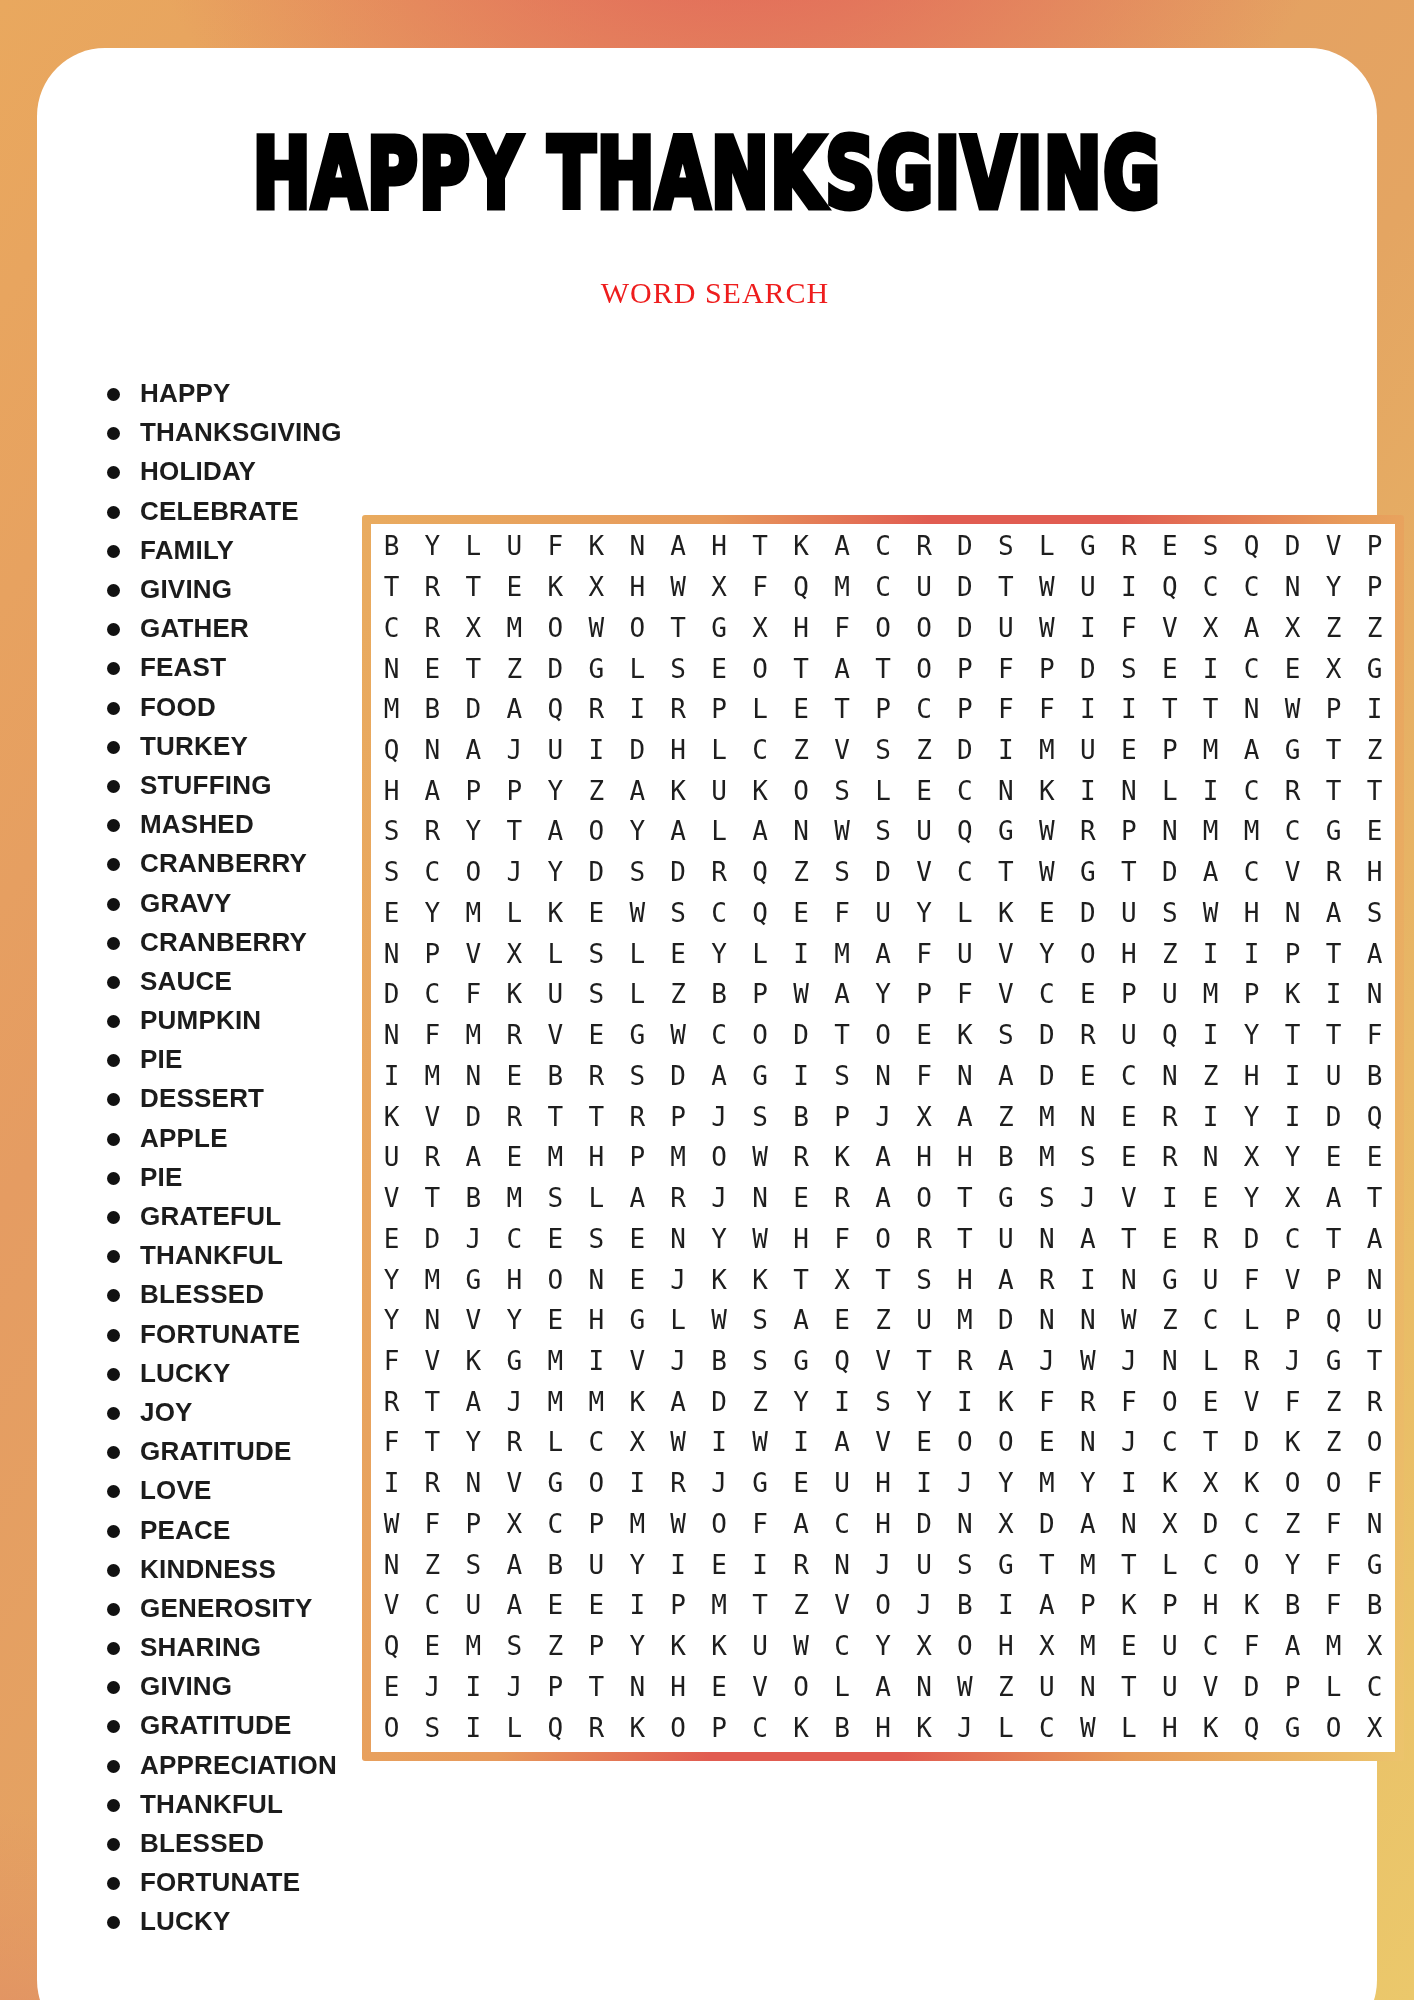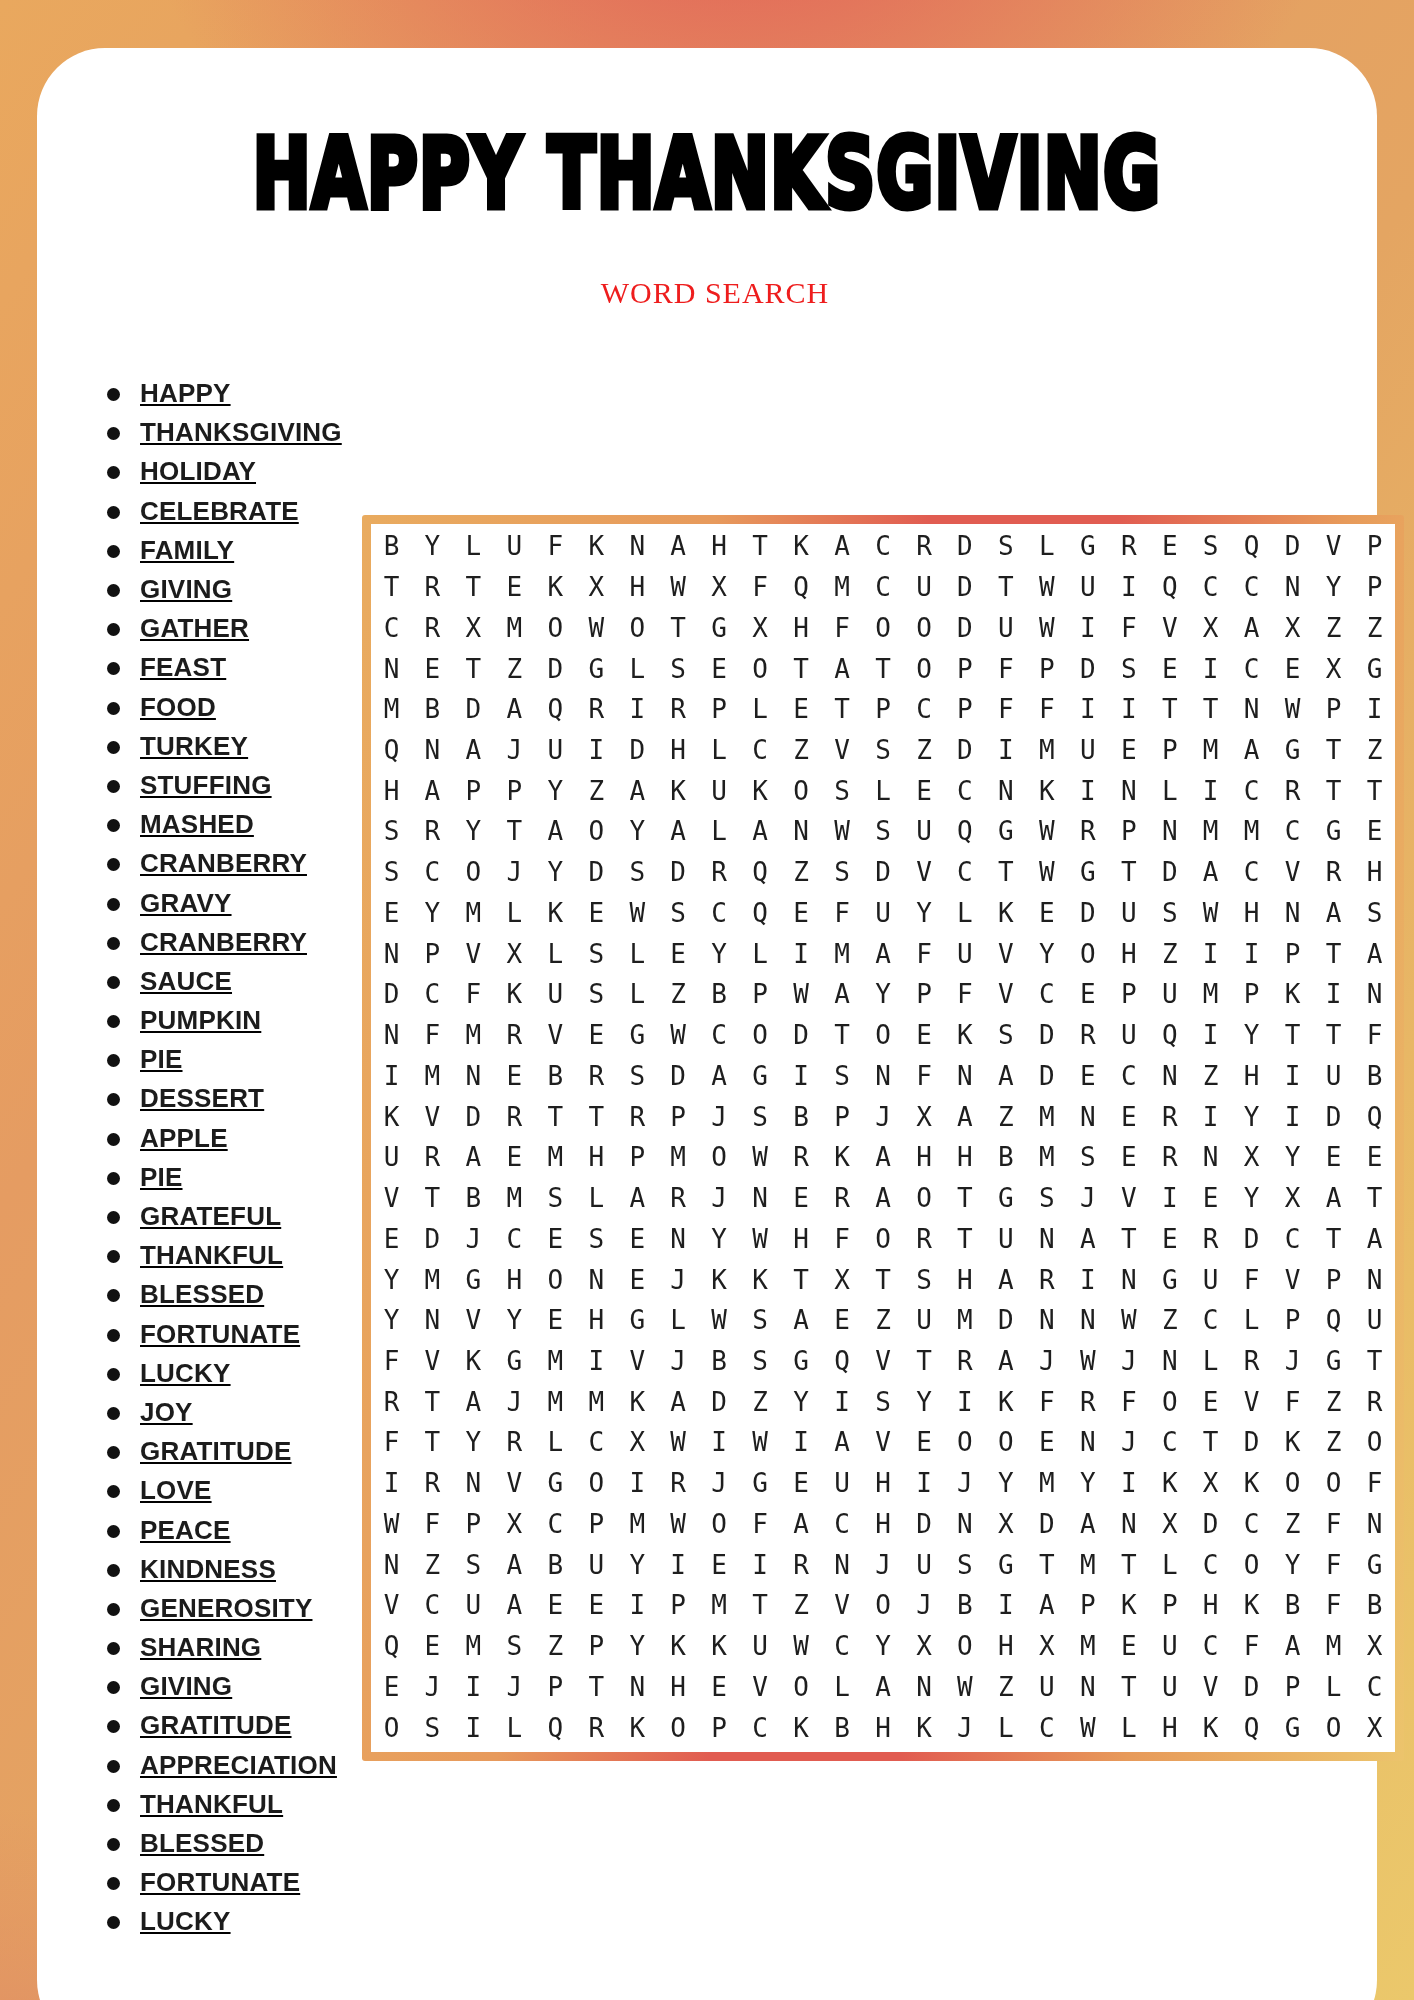--- a/index.html
+++ b/index.html
@@ -28,21 +28,21 @@
     transform:scaleX(0.72);
   }
   .subtitle {
     position:absolute; left:0; top:228px; width:100%;
     text-align:center;
     font-size:30px; letter-spacing:1px; color:#ee1d1d;
     font-family:Liberation Serif, serif;
     margin-left:8px;
   }
   ul.words {
-    position:absolute; left:70px; top:326px; list-style:none;text-decoration:underline;
+    position:absolute; left:70px; top:326px; list-style:none;
   }
   ul.words li {
     height:39.2px; display:flex; align-items:center;
     font-weight:bold; font-size:26px; color:#1c1c1c;
     letter-spacing:0.2px;
   }
   ul.words li::before {
     content:""; flex:0 0 auto; width:13px; height:13px; border-radius:50%;
     background:#111; margin-right:20px; margin-top:2px;
   }

